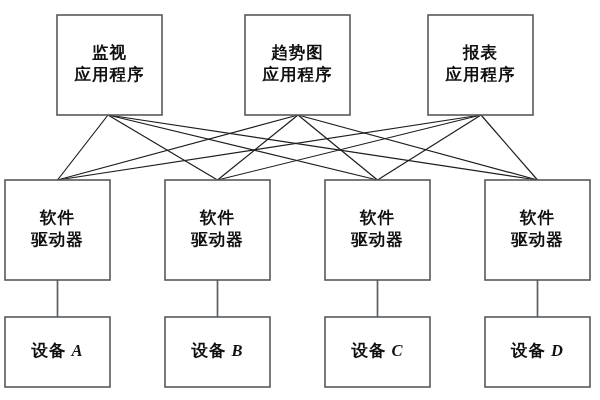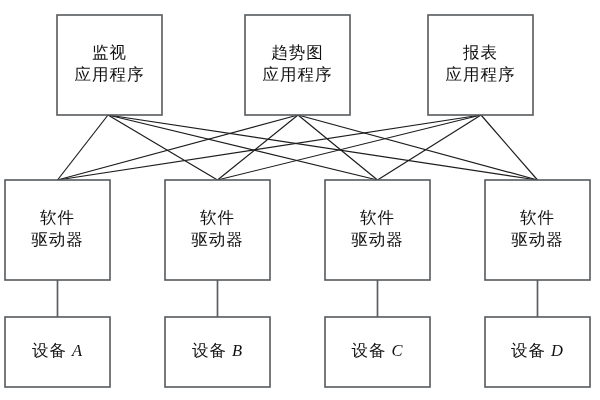--- a/index.html
+++ b/index.html
@@ -7,20 +7,21 @@
     padding: 0;
     background: #ffffff;
   }
   #diagram-root {
     position: relative;
     width: 600px;
     height: 400px;
     background: #ffffff;
     font-family: "Liberation Serif", "DejaVu Serif", serif;
     overflow: hidden;
+    font-weight: bold;
   }
   svg#arch-svg {
     display: block;
     width: 600px;
     height: 400px;
   }
   .node-box {
     fill: #ffffff;
     stroke: #555a5e;
     stroke-width: 1.6;

